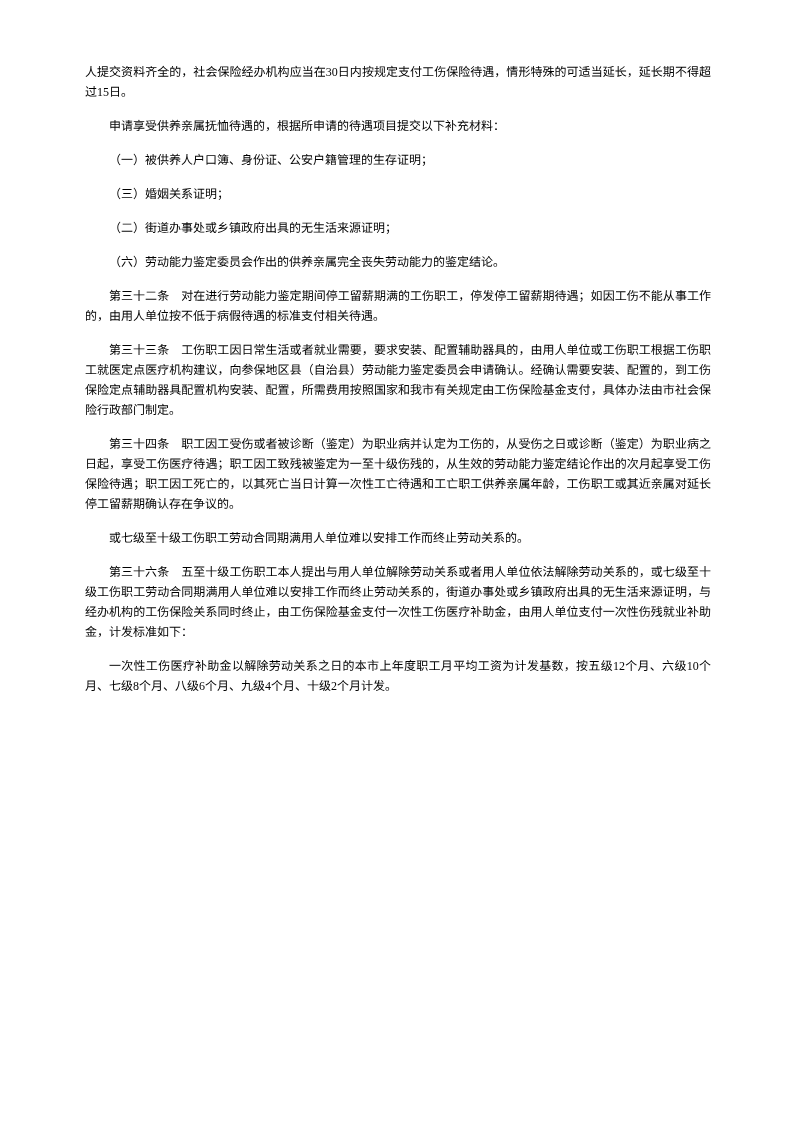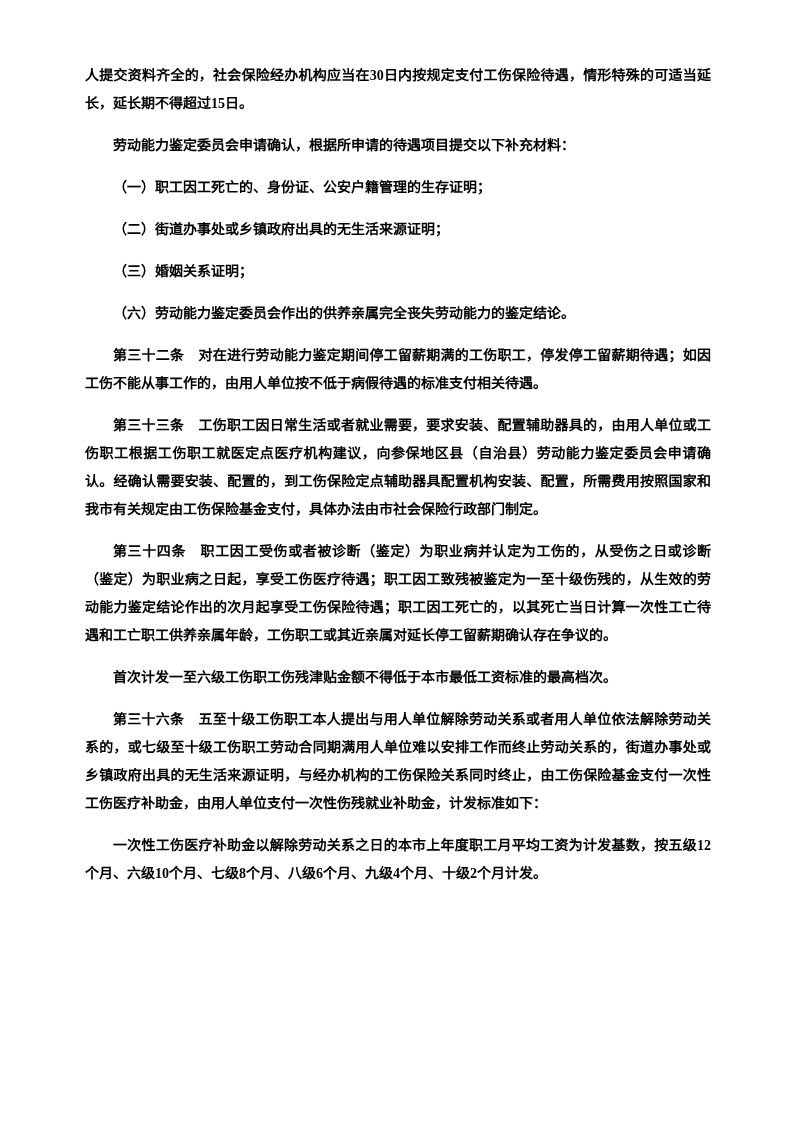--- a/index.html
+++ b/index.html
@@ -17,45 +17,44 @@
     color: #000000;
   }
   .content {
     position: absolute;
     left: 85px;
     top: 62px;
     width: 626px;
   }
   .content p {
     margin: 0 0 14px 0;
-    font-size: 14px;
-    line-height: 28px;
+    font-size: 12px;
+    line-height: 20px;
     text-align: justify;
     letter-spacing: 0;
     word-break: break-all;
-    font-weight: bold;
   }
   .content p.indent {
     text-indent: 2em;
   }
   .content p:last-child {
     margin-bottom: 11px;
   }
 </style>
 </head>
 <body>
 
 <div class="page">
   <div class="content">
     <p>人提交资料齐全的，社会保险经办机构应当在30日内按规定支付工伤保险待遇，情形特殊的可适当延长，延长期不得超过15日。</p>
-    <p class="indent">劳动能力鉴定委员会申请确认，根据所申请的待遇项目提交以下补充材料：</p>
-    <p class="indent">（一）职工因工死亡的、身份证、公安户籍管理的生存证明；</p>
+    <p class="indent">申请享受供养亲属抚恤待遇的，根据所申请的待遇项目提交以下补充材料：</p>
+    <p class="indent">（一）被供养人户口簿、身份证、公安户籍管理的生存证明；</p>
+    <p class="indent">（三）婚姻关系证明；</p>
     <p class="indent">（二）街道办事处或乡镇政府出具的无生活来源证明；</p>
-    <p class="indent">（三）婚姻关系证明；</p>
     <p class="indent">（六）劳动能力鉴定委员会作出的供养亲属完全丧失劳动能力的鉴定结论。</p>
     <p class="indent">第三十二条　对在进行劳动能力鉴定期间停工留薪期满的工伤职工，停发停工留薪期待遇；如因工伤不能从事工作的，由用人单位按不低于病假待遇的标准支付相关待遇。</p>
     <p class="indent">第三十三条　工伤职工因日常生活或者就业需要，要求安装、配置辅助器具的，由用人单位或工伤职工根据工伤职工就医定点医疗机构建议，向参保地区县（自治县）劳动能力鉴定委员会申请确认。经确认需要安装、配置的，到工伤保险定点辅助器具配置机构安装、配置，所需费用按照国家和我市有关规定由工伤保险基金支付，具体办法由市社会保险行政部门制定。</p>
     <p class="indent">第三十四条　职工因工受伤或者被诊断（鉴定）为职业病并认定为工伤的，从受伤之日或诊断（鉴定）为职业病之日起，享受工伤医疗待遇；职工因工致残被鉴定为一至十级伤残的，从生效的劳动能力鉴定结论作出的次月起享受工伤保险待遇；职工因工死亡的，以其死亡当日计算一次性工亡待遇和工亡职工供养亲属年龄，工伤职工或其近亲属对延长停工留薪期确认存在争议的。</p>
-    <p class="indent">首次计发一至六级工伤职工伤残津贴金额不得低于本市最低工资标准的最高档次。</p>
+    <p class="indent">或七级至十级工伤职工劳动合同期满用人单位难以安排工作而终止劳动关系的。</p>
     <p class="indent">第三十六条　五至十级工伤职工本人提出与用人单位解除劳动关系或者用人单位依法解除劳动关系的，或七级至十级工伤职工劳动合同期满用人单位难以安排工作而终止劳动关系的，街道办事处或乡镇政府出具的无生活来源证明，与经办机构的工伤保险关系同时终止，由工伤保险基金支付一次性工伤医疗补助金，由用人单位支付一次性伤残就业补助金，计发标准如下：</p>
     <p class="indent">一次性工伤医疗补助金以解除劳动关系之日的本市上年度职工月平均工资为计发基数，按五级12个月、六级10个月、七级8个月、八级6个月、九级4个月、十级2个月计发。</p>
   </div>
 </div>
 
 </body></html>

